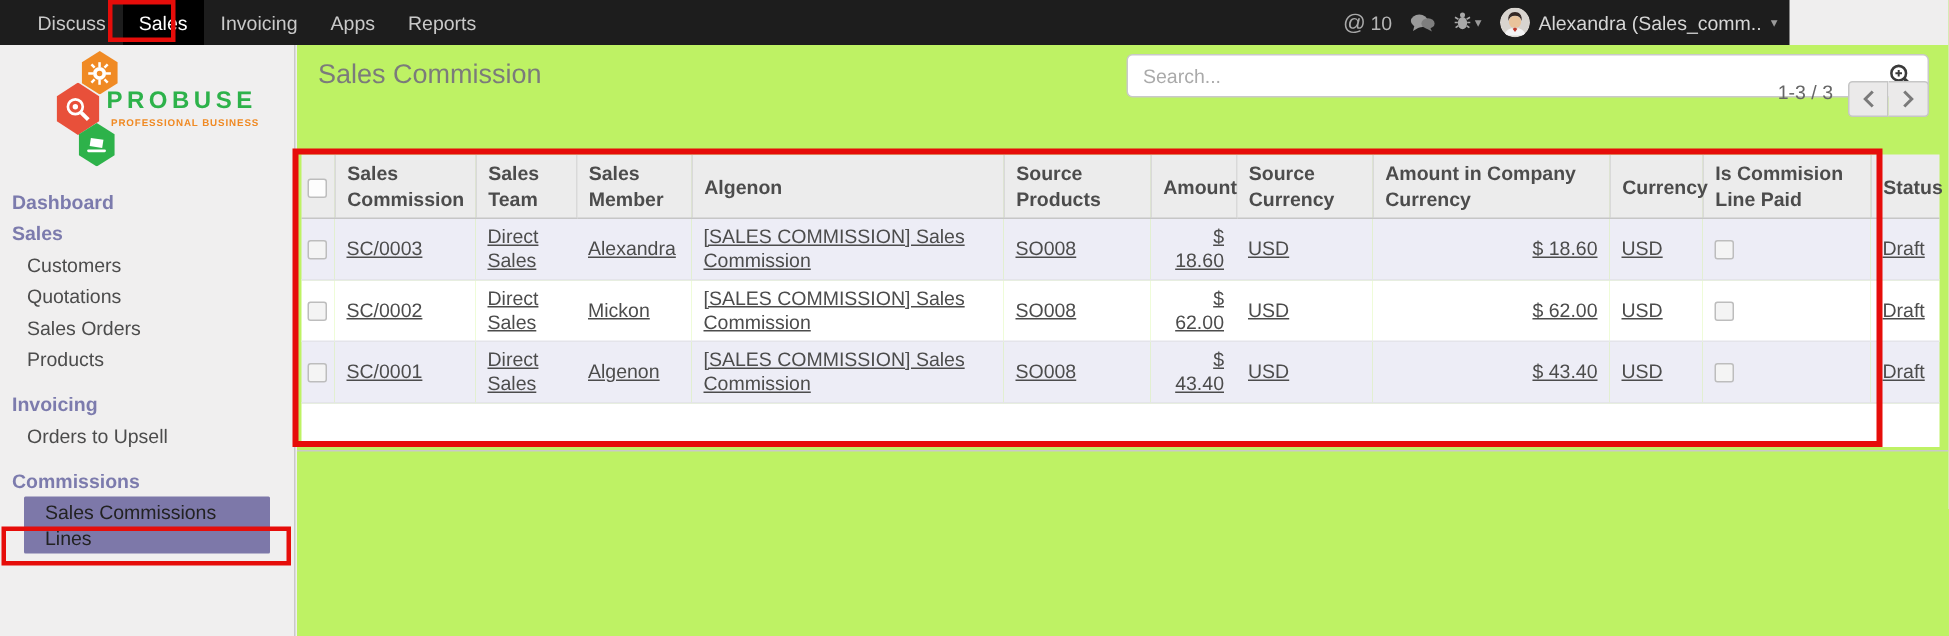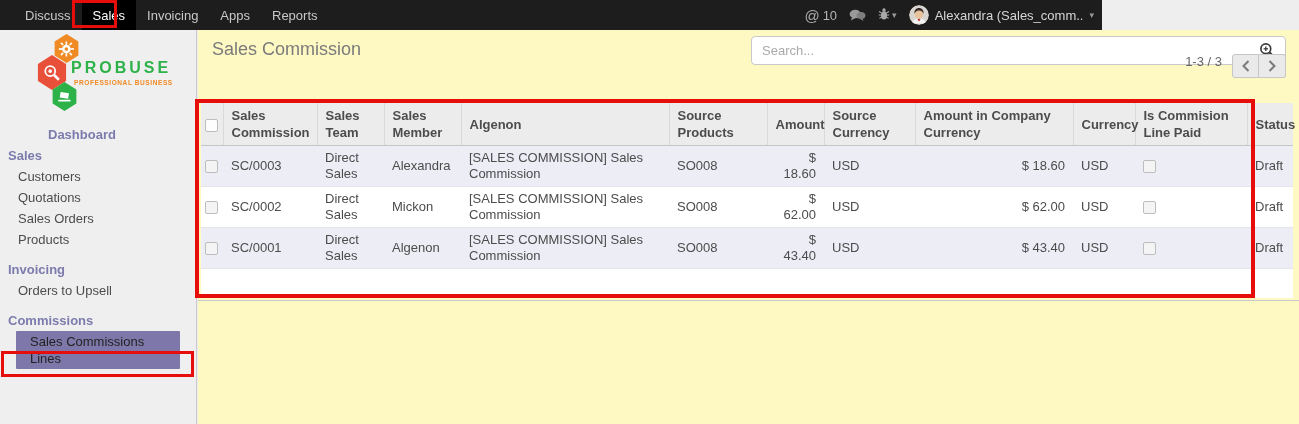--- a/index.html
+++ b/index.html
@@ -1,20 +1,20 @@
 <!DOCTYPE html>
 <html><head>
 <meta charset="utf-8">
 <style>
   * { margin:0; padding:0; box-sizing:border-box; }
   body { font-family:"Liberation Sans","DejaVu Sans",sans-serif; background:#ddd; }
   .screen { position:relative; width:1299px; height:424px; background:#efeeee; overflow:hidden; }
 
   
-  .topbar { position:absolute; left:0; top:0; width:1102px; height:30px; background:#1d1d1d;
+  .topbar { position:absolute; left:0; top:0; width:1193px; height:30px; background:#1d1d1d;
             display:flex; align-items:center; color:#c9c9c9; font-size:13px; }
   .menus { display:flex; align-items:center; height:100%; padding-left:14px; }
   .menu { padding:0 11px; height:100%; display:flex; align-items:center; cursor:pointer; }
   .menu.active { background:#000; color:#fff; }
   .topbar-right { position:absolute; right:8px; top:0; height:30px; display:flex; align-items:center; gap:12px; }
   .mentions { display:flex; align-items:center; gap:3px; color:#b5b5b5; }
   .at-glyph { font-size:15px; color:#a9a9a9; }
   .tb-icon { display:flex; align-items:center; gap:2px; }
   .caret { font-size:9px; color:#9a9a9a; }
   .avatar { width:20px; height:20px; border-radius:50%; overflow:hidden; flex:0 0 auto; }
@@ -29,27 +29,27 @@
   .hex svg { width:62%; height:62%; }
   .hex-gear   { left:53px; top:4px;  width:27px; height:29px; background:#f08a24; }
   .hex-magni  { left:36px; top:25px; width:32px; height:35px; background:#e8503a; }
   .hex-laptop { left:51px; top:52px; width:27px; height:29px; background:#2db24a; }
   .logo-title { position:absolute; left:71px; top:29px; font-size:16px; font-weight:bold;
                 letter-spacing:3px; color:#2db24a; }
   .logo-sub { position:absolute; left:74px; top:49px; font-size:6.5px; letter-spacing:0.6px;
               color:#f08a24; font-weight:bold; }
   .nav { padding-top:6px; font-size:13px; }
   .nav-section { margin-top:9px; }
-  .nav-section:first-child { margin-top:0;padding-left:40px; }
+  .nav-section:first-child { margin-top:0; }
   .nav-heading { padding:2px 8px; font-weight:bold; color:#7c7bad; line-height:17px; cursor:pointer; }
   .nav-item { padding:2px 8px 2px 18px; color:#4c4c4c; line-height:17px; cursor:pointer; }
   .nav-item.active { background:#7d78a9; color:#222; margin:0 16px; padding-left:14px; border-radius:1px; }
 
   
-  .main { position:absolute; left:198px; top:30px; width:1101px; height:394px; background:#fef9c3; }
+  .main { position:absolute; left:198px; top:30px; width:1101px; height:394px; background:#bef264; }
   .page-title { position:absolute; left:14px; top:9px; font-size:18px; font-weight:normal; color:#7b7b7b; }
   .searchbox { position:absolute; left:553px; top:6px; width:535px; height:29px; background:#fff;
                border:1px solid #c9c9c9; border-radius:4px; display:flex; align-items:center; }
   .searchbox input { flex:1; border:none; outline:none; padding:0 10px; font-size:13px;
                      color:#555; background:transparent; font-family:inherit; }
   .searchbox input::placeholder { color:#aaa; }
   .search-icon { padding:0 9px 0 4px; display:flex; align-items:center; cursor:pointer; }
   .pager { position:absolute; right:13px; top:24px; display:flex; align-items:flex-start; gap:10px; }
   .pager-range { font-size:13px; color:#666; }
   .pager-btns { display:flex; }
@@ -60,21 +60,21 @@
 
   
   .table-wrap { position:absolute; left:3px; top:73px; width:1092px; }
   table { border-collapse:collapse; table-layout:fixed; width:1092px; font-size:13px; color:#4c4c4c; }
   thead th { background:#ececec; font-weight:bold; text-align:left; padding:4px 8px;
              height:40px; vertical-align:middle; border-bottom:1px solid #c6c6c6;
              border-left:1px solid #d9d9d9; line-height:17px; }
   thead th:first-child { border-left:none; }
   th.num, td.num { text-align:right; }
   tbody td { padding:4px 8px; height:41px; vertical-align:middle; line-height:16px; }
-  tbody tr { border-top:1px solid #e4e4ea; }
+  tbody tr { border-top:1px solid #e4e4ea;text-decoration:underline; }
   tbody tr:first-child { border-top:none; }
   tbody tr:nth-child(odd) { background:#ededf6; }
   tbody tr:nth-child(even) { background:#fff; }
   tbody tr.filler { height:29px; background:#fff; }
   .cb { display:inline-block; width:13px; height:13px; border:1px solid #bdbdbd; background:#f4f4f4;
         border-radius:2px; vertical-align:middle; }
   thead .cb { background:#fdfdfd; }
   .bottom-divider { position:absolute; left:0; top:270px; width:1101px; height:1px; background:#c9c9c9; }
 
   

